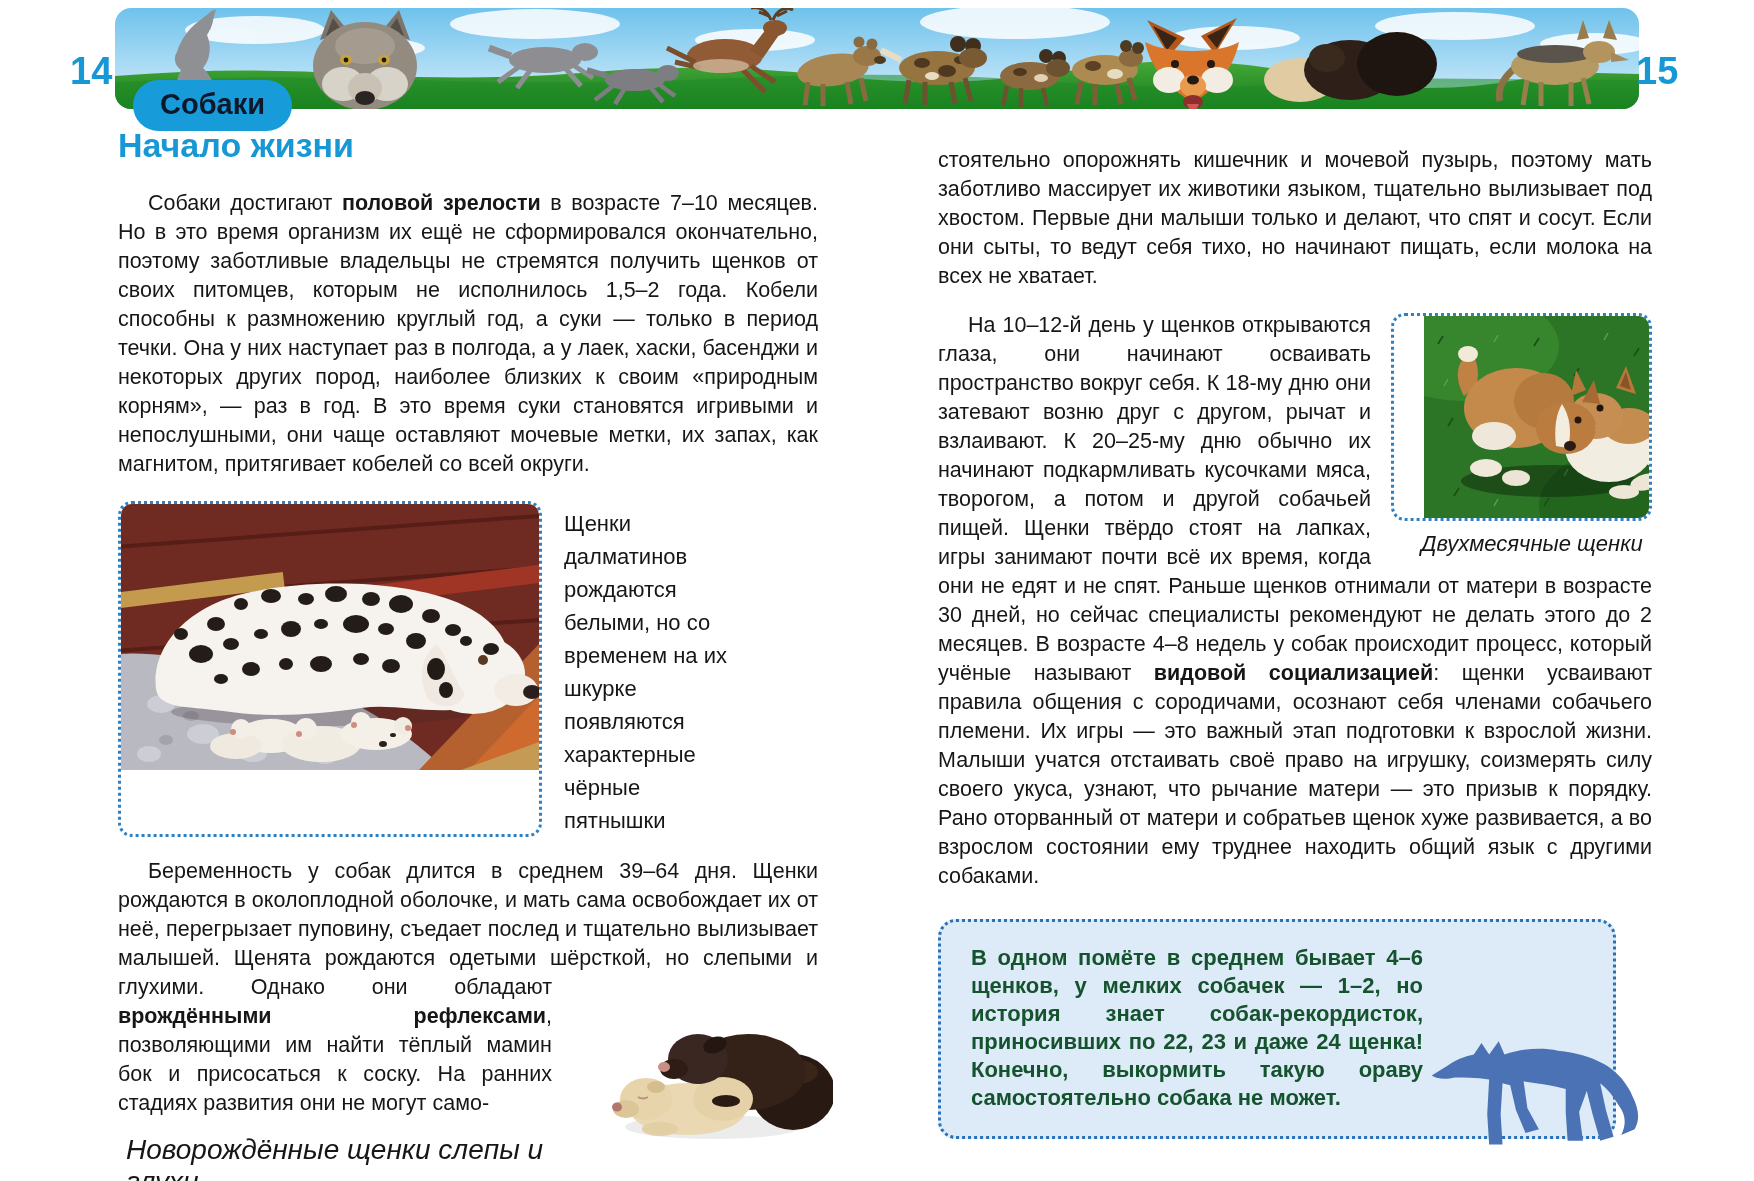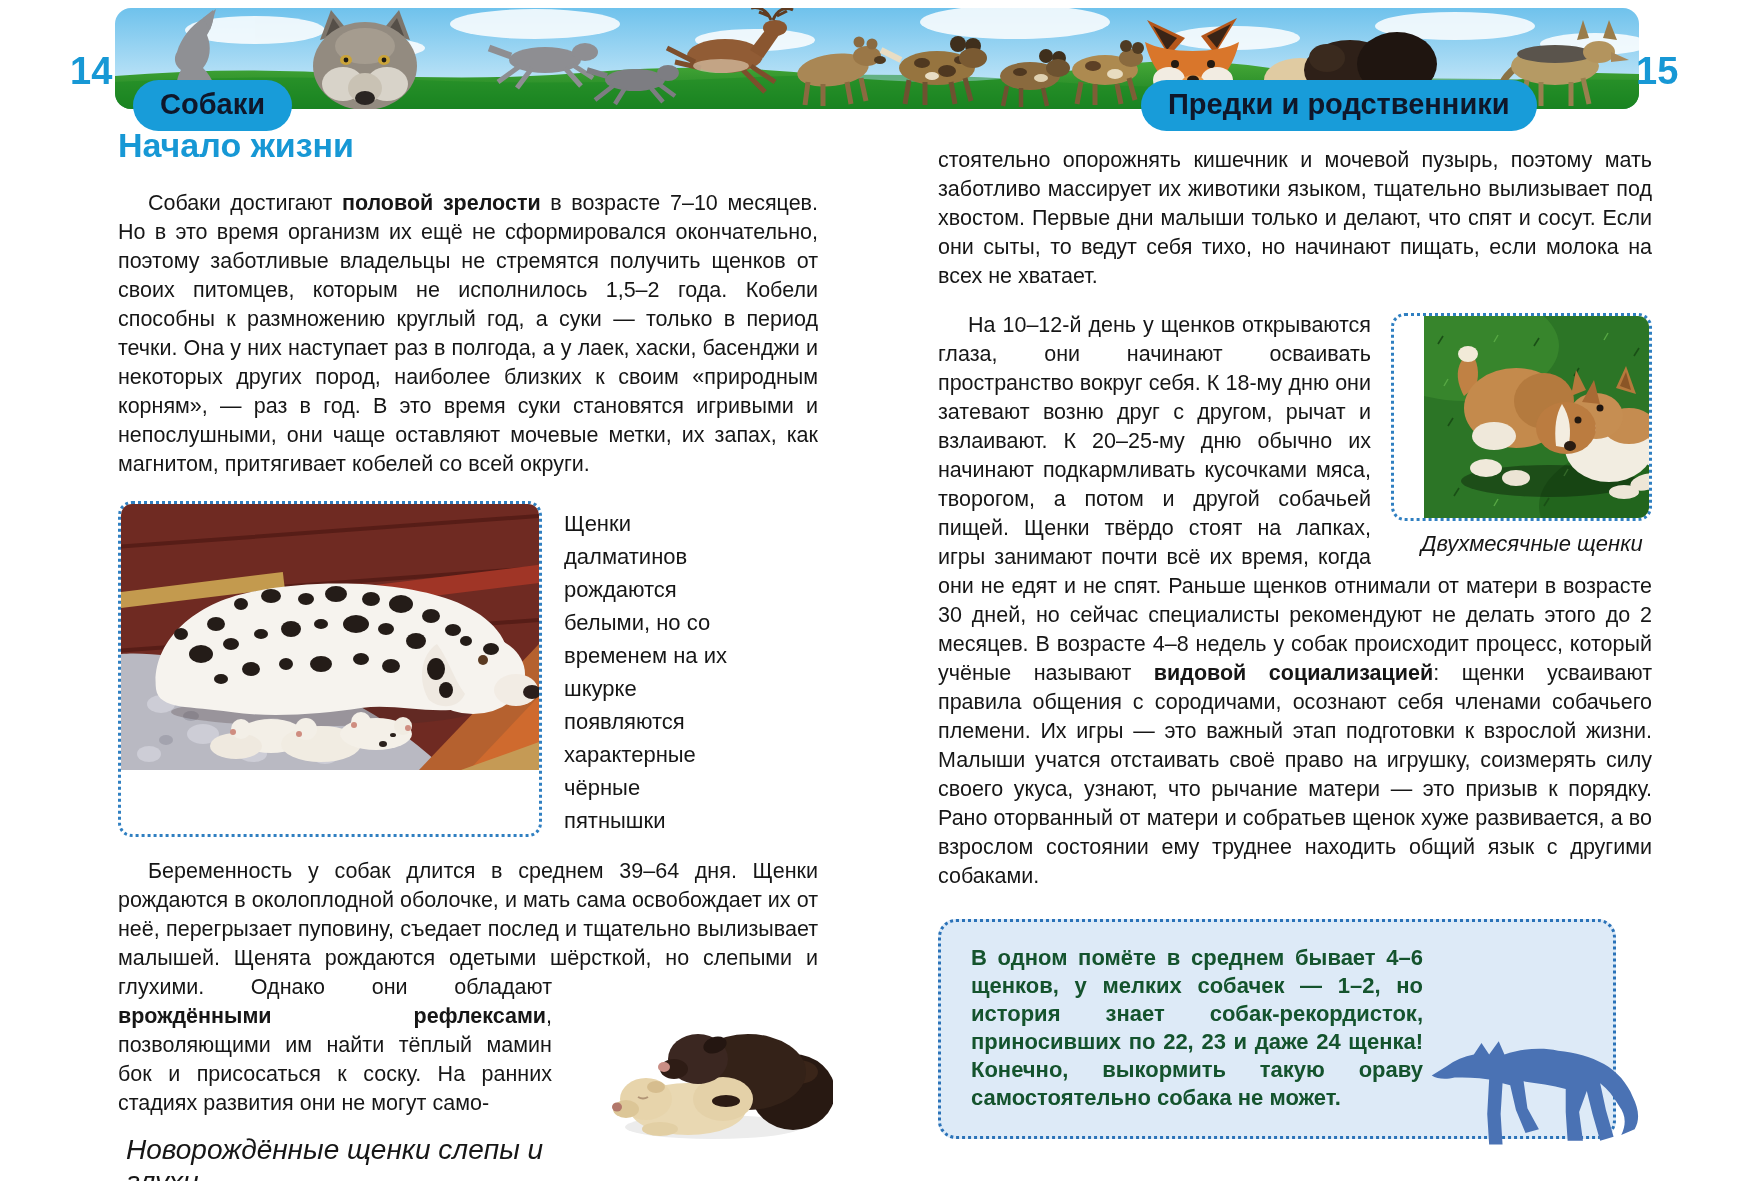--- a/index.html
+++ b/index.html
@@ -179,21 +179,20 @@
         <polygon points="1474,30 1468,12 1462,32" fill="#9a7c4a"></polygon>
         <polygon points="1496,44 1514,52 1496,54" fill="#a8885a"></polygon>
         <path d="M1412,72 L1408,97 M1426,74 L1426,98 M1456,74 L1456,98 M1468,70 L1474,96" stroke="#98804e" stroke-width="5" fill="none"></path>
       </g>
     </svg>
   </div>
 
   <div class="pagenum pn-left">14</div>
   <div class="pagenum pn-right">15</div>
   <div class="tab tab-left">Собаки</div>
-  <div class="tab tab-right">Предки и родственники</div>
 
   <div class="col" id="left-col">
     <h1 class="heading">Начало жизни</h1>
 
     <p class="body ind"><span>Собаки достигают </span><b>половой зрелости</b><span> в возрасте 7–10 месяцев. Но в это время организм их ещё не сформировался окончательно, поэтому заботливые владельцы не стремятся получить щенков от своих питомцев, которым не исполнилось 1,5–2 года. Кобели способны к размножению круглый год, а суки — только в период течки. Она у них наступает раз в полгода, а у лаек, хаски, басенджи и некоторых других пород, наиболее близких к своим «природным корням», — раз в год. В это время суки становятся игривыми и непослушными, они чаще оставляют мочевые метки, их запах, как магнитом, притягивает кобелей со всей округи.</span></p>
 
     <div class="photo-row">
       <span class="photo-frame">
         <svg width="418" height="266" viewBox="0 0 418 266">
           <rect width="418" height="266" fill="#6f2a22"></rect>

